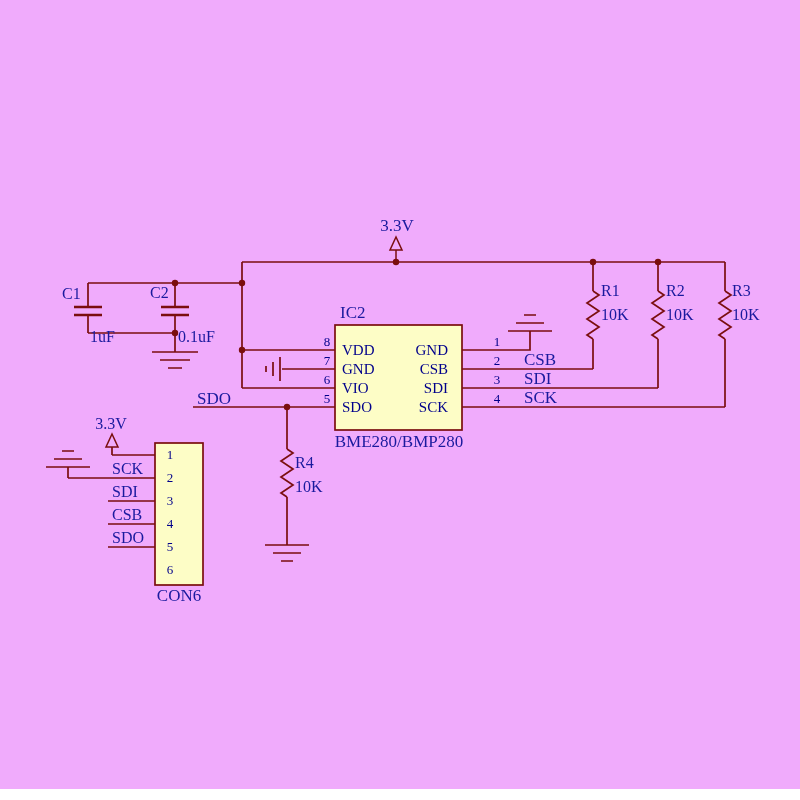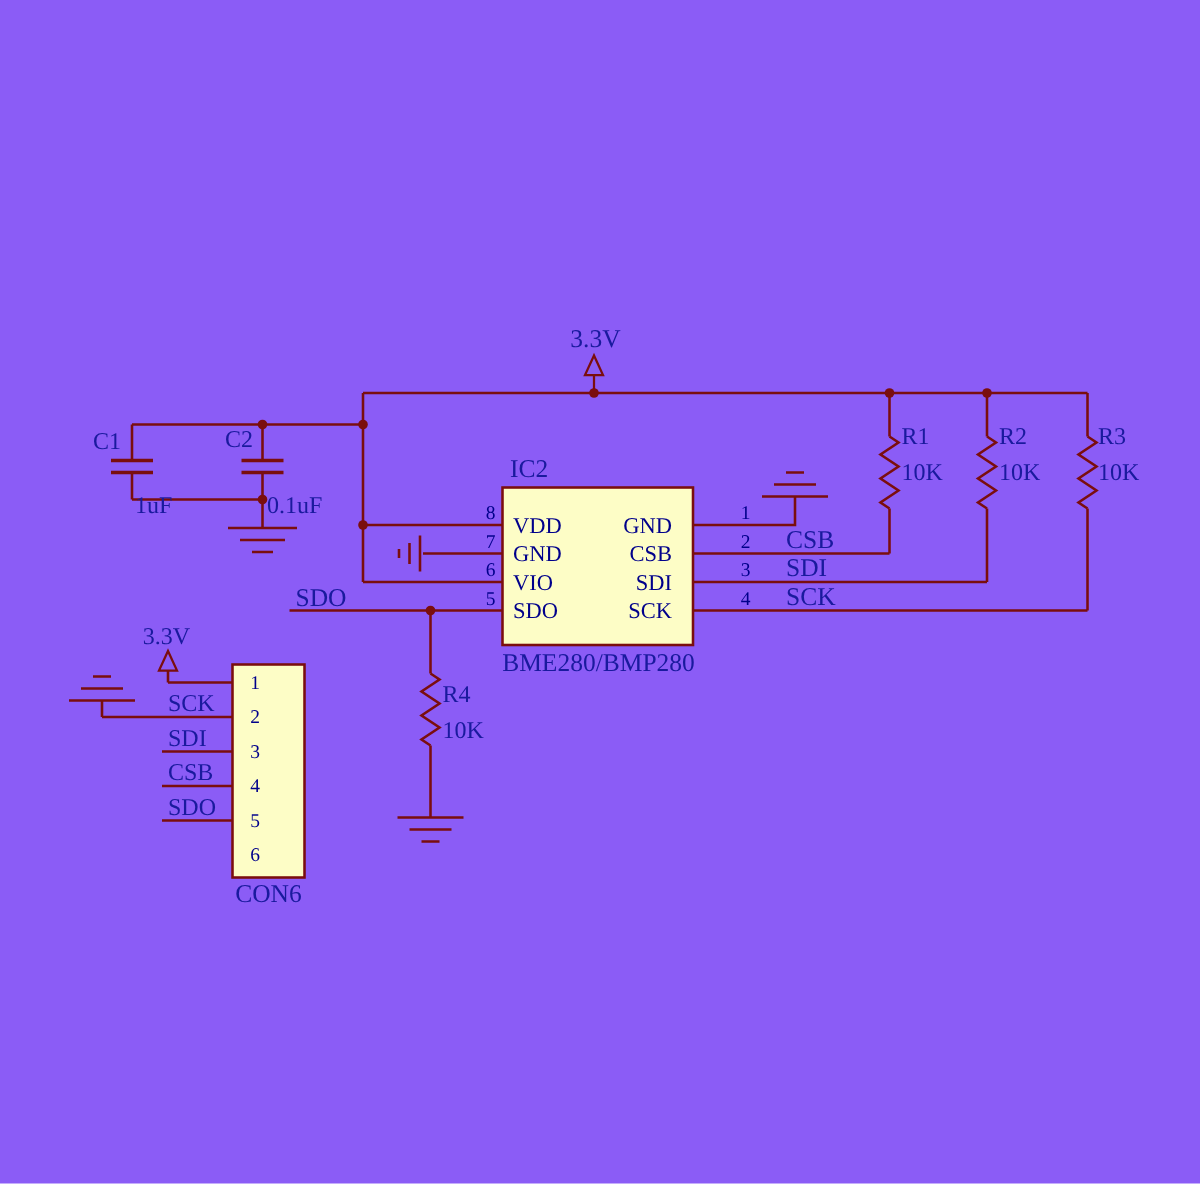--- a/index.html
+++ b/index.html
@@ -1,19 +1,19 @@
 <!DOCTYPE html>
 <html><head>
 <meta charset="utf-8">
 <style>
   html,body{margin:0;padding:0;}
   .screen{
     position:relative;
     width:800px;height:800px;
-    background:#8b5cf6;
+    background:#f0abfc;
     overflow:hidden;
     font-family:"Liberation Serif", serif;
   }
   svg{position:absolute;left:0;top:0;}
   .wire{stroke:#7a0e0e;stroke-width:1.7;fill:none;}
   .plate{stroke:#7a0e0e;stroke-width:2.4;fill:none;}
   .body-box{fill:#fdfdc6;stroke:#7a0e0e;stroke-width:1.7;}
   .dot{fill:#7a0e0e;stroke:none;}
   .pwr{stroke:#7a0e0e;stroke-width:1.5;fill:none;}
   text{font-family:"Liberation Serif", serif;}

